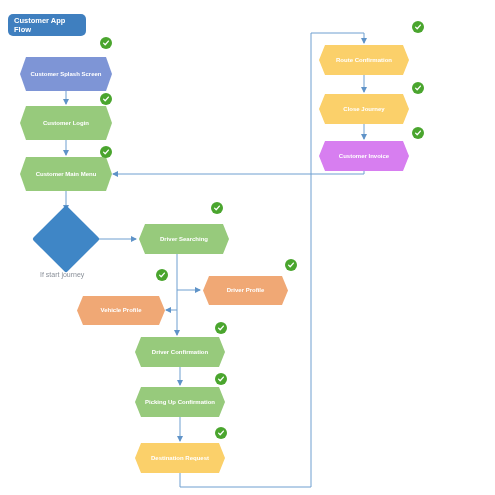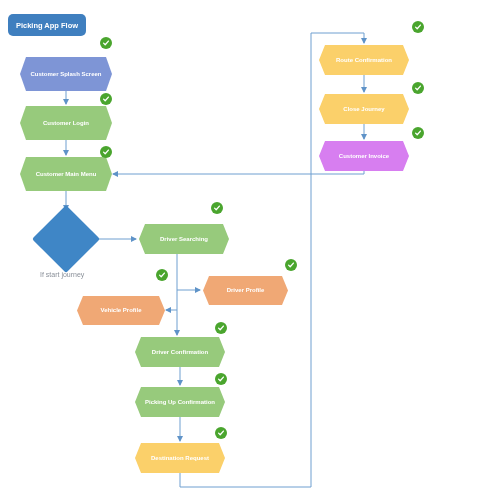--- a/index.html
+++ b/index.html
@@ -55,21 +55,21 @@
       <path d="M180,473 L180,487 L311,487 L311,33 L364,33 L364,43" marker-end="url(#ah)"></path>
 
       <line x1="364" y1="75" x2="364" y2="92" marker-end="url(#ah)"></line>
 
       <line x1="364" y1="124" x2="364" y2="139" marker-end="url(#ah)"></line>
 
       <path d="M364,171 L364,174 L113,174" marker-end="url(#ah)"></path>
     </g>
   </svg>
 
-  <div class="title-box" style="left:8px;top:14px;width:78px;height:22px;background:#3f7fbf;font-size:7.5px;">Picking App Flow</div>
+  <div class="title-box" style="left:8px;top:14px;width:78px;height:22px;background:#3f7fbf;font-size:7.5px;">Customer App Flow</div>
 
   <div class="diamond" style="left:42px;top:215px;width:48px;height:48px;background:#3f86c6;"></div>
   <div class="caption" style="left:40px;top:271px;font-size:7px;">If start journey</div>
 
   <div id="nodes">
       <div class="node hex" style="left: 20px; top: 57px; width: 92px; height: 34px; background: rgb(126, 149, 214); font-size: 6px;">Customer Splash Screen</div>
       <div class="node hex" style="left: 20px; top: 106px; width: 92px; height: 34px; background: rgb(151, 202, 124); font-size: 6px;">Customer Login</div>
       <div class="node hex" style="left: 20px; top: 157px; width: 92px; height: 34px; background: rgb(151, 202, 124); font-size: 6px;">Customer Main Menu</div>
       <div class="node hex" style="left: 139px; top: 224px; width: 90px; height: 30px; background: rgb(151, 202, 124); font-size: 6px;">Driver Searching</div>
       <div class="node hex" style="left: 203px; top: 276px; width: 85px; height: 29px; background: rgb(240, 168, 117); font-size: 6px;">Driver Profile</div>

